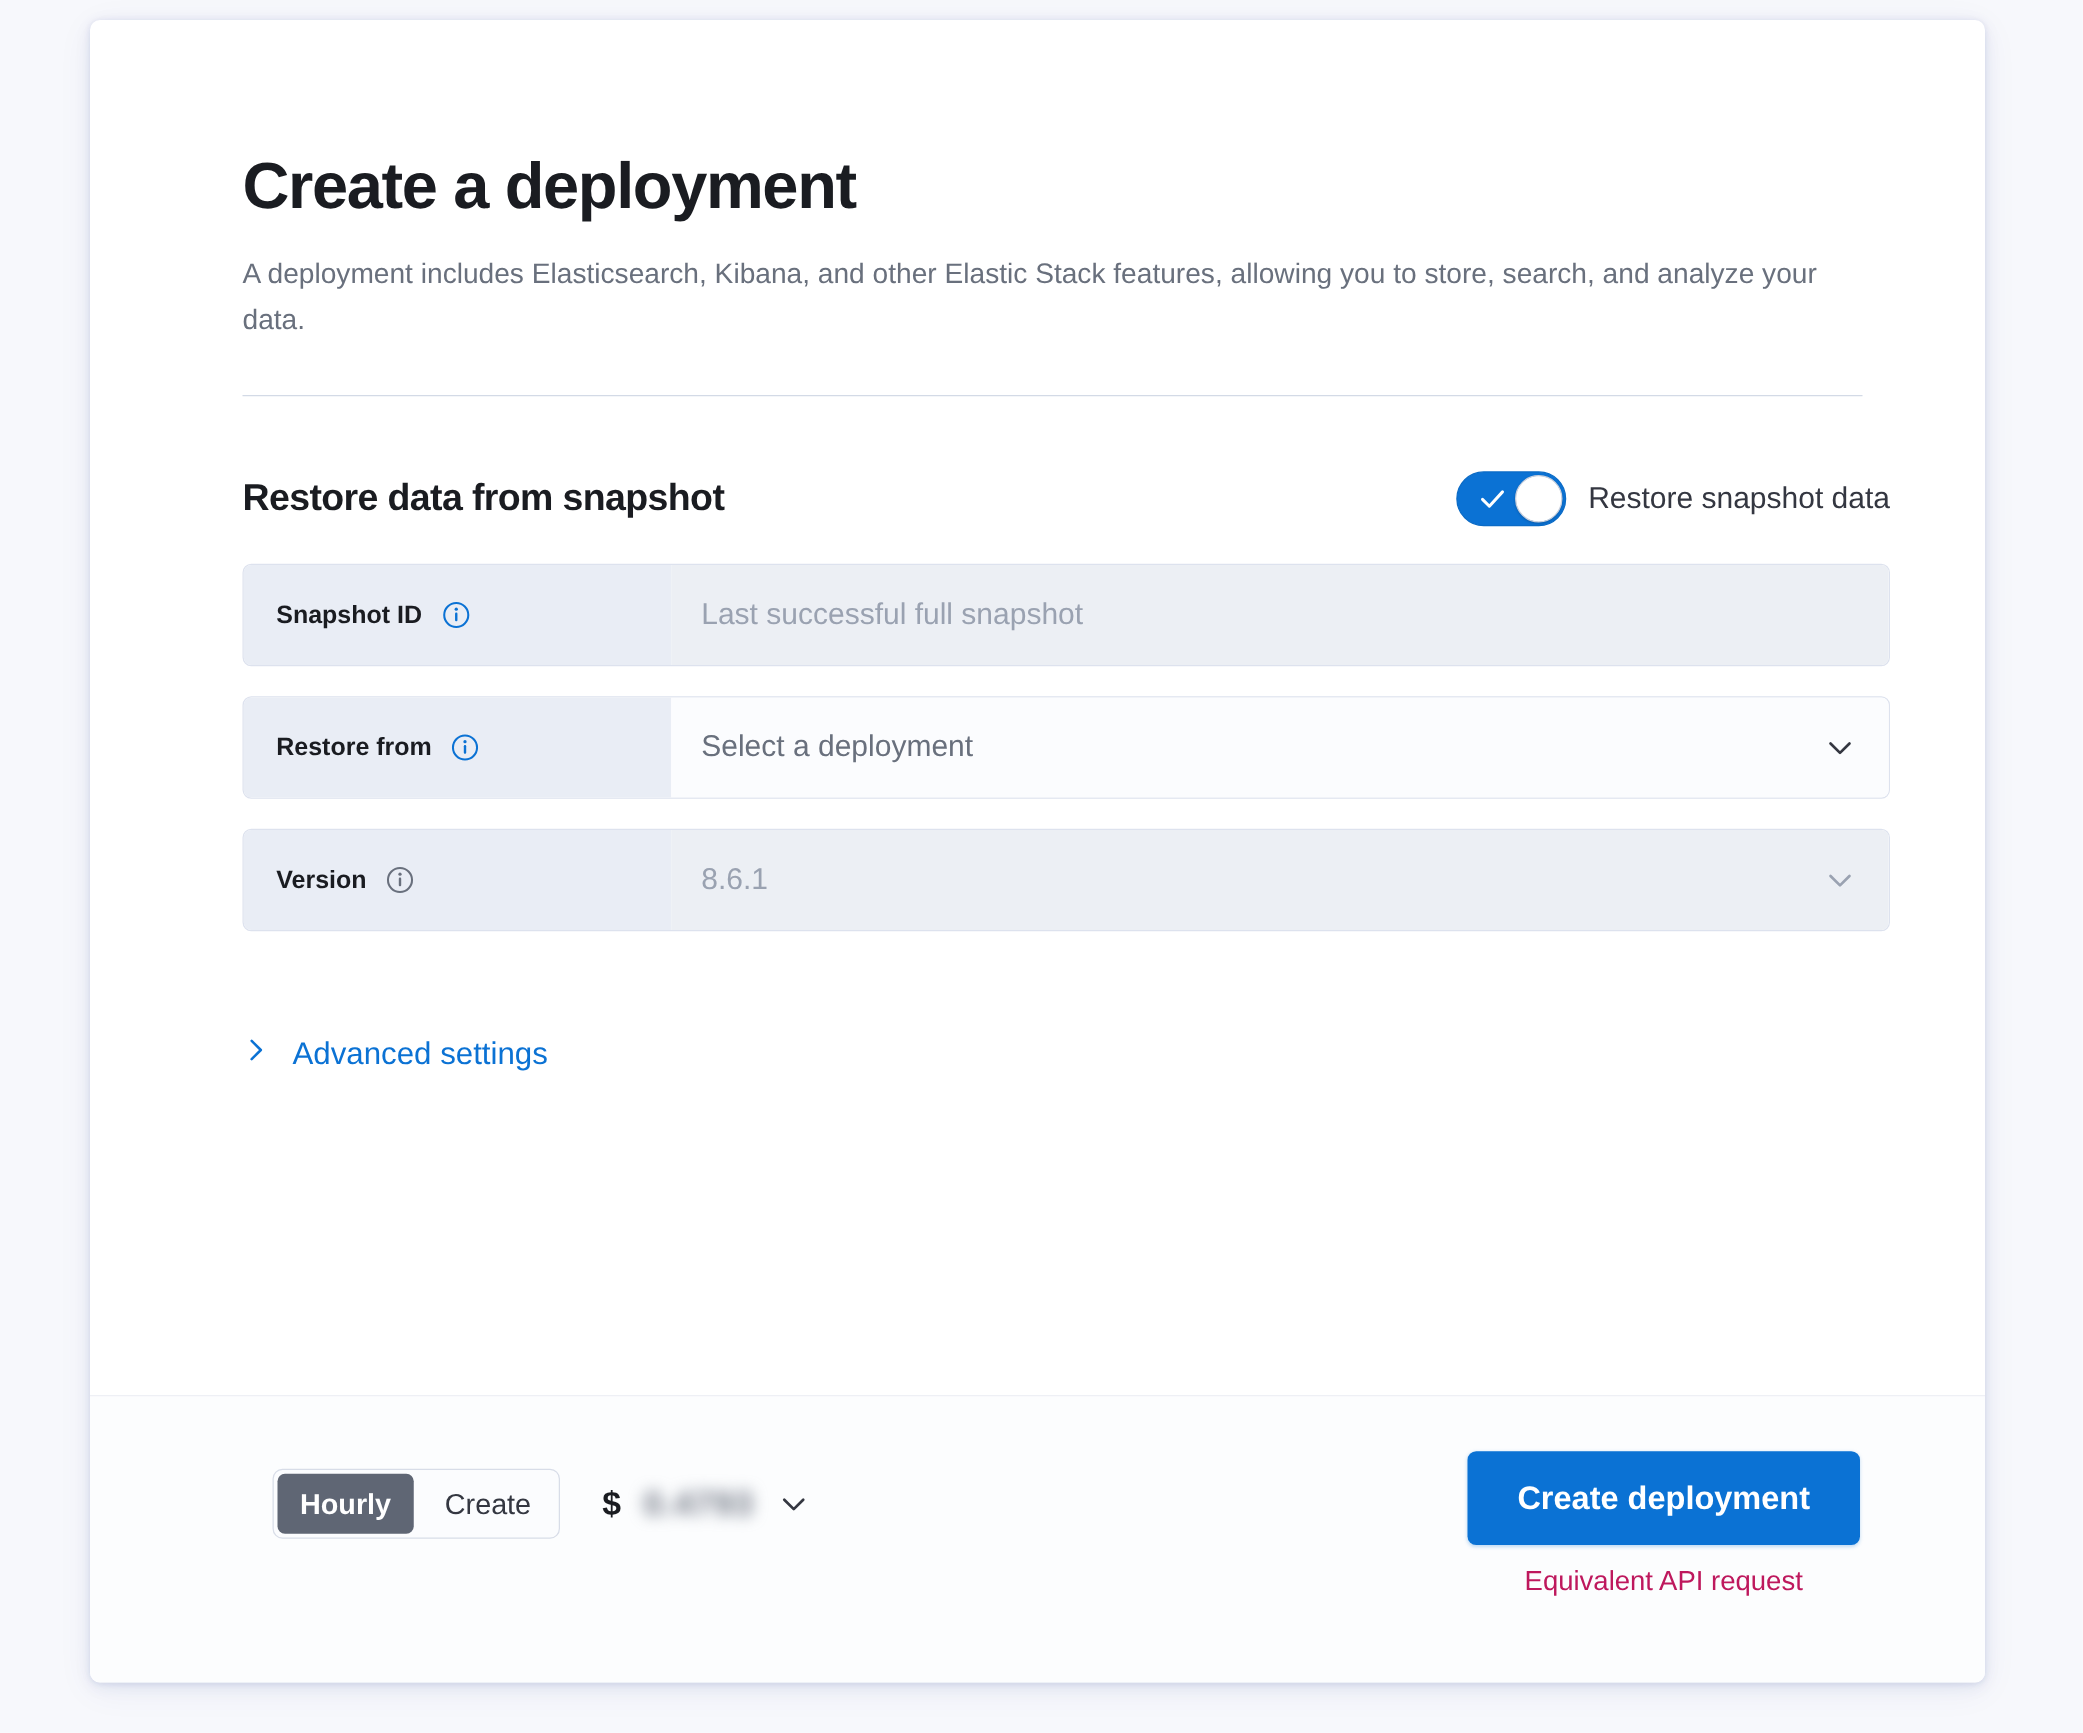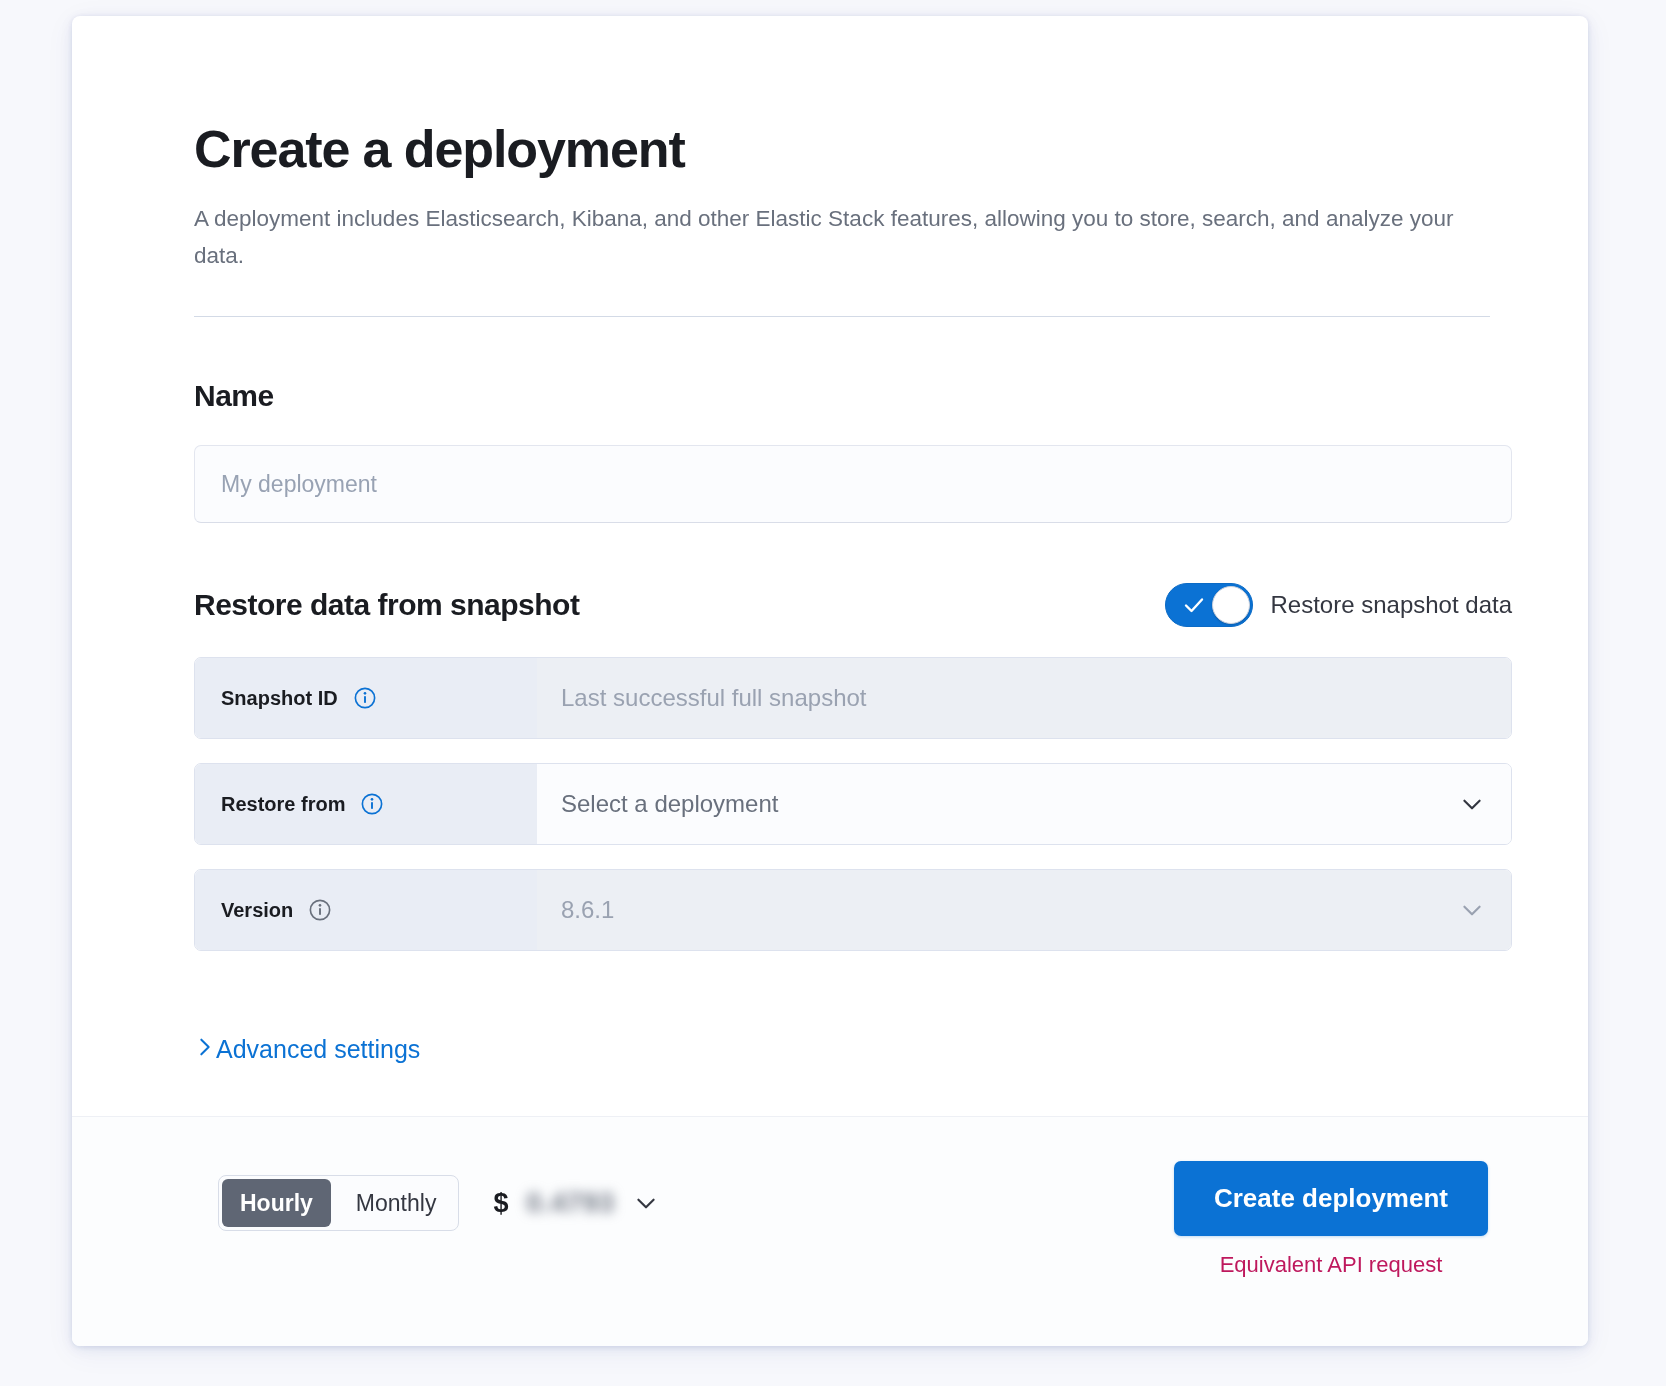--- a/index.html
+++ b/index.html
@@ -159,20 +159,21 @@
   .form-row.disabled .value-cell .caret svg { stroke: #9aa2b1; }
 
   .info-icon { width: 22px; height: 22px; flex: none; display: block; }
   .caret { display: flex; align-items: center; }
 
   
   .advanced {
     margin-top: 60px;
     display: inline-flex;
     align-items: flex-end;
+    gap: 18px;
     color: #0b72d4;
     font-size: 25px;
     cursor: pointer;
   }
 
   
   .card-footer {
     flex: none;
     height: 230px;
     border-top: 1px solid #eef0f5;
@@ -256,26 +257,20 @@
 
 <div class="page">
   <div class="card">
 
     <div class="card-body">
 
       <h1 class="page-title">Create a deployment</h1>
       <p class="page-subtitle">A deployment includes Elasticsearch, Kibana, and other Elastic Stack features, allowing you to store, search, and analyze your data.</p>
       <div class="divider"></div>
 
-      <div class="name-section">
-        <h2 class="section-title">Name</h2>
-        <div class="name-input">
-          <span>My deployment</span>
-        </div>
-      </div>
 
       <div class="restore-header">
         <h2 class="section-title">Restore data from snapshot</h2>
         <div class="toggle-wrap">
           <div class="switch">
             <svg class="check" viewBox="0 0 24 24" fill="none">
               <path d="M4 12.5 L9.5 18 L20 6.5" stroke="#ffffff" stroke-width="2.4" stroke-linecap="round" stroke-linejoin="round"></path>
             </svg>
             <div class="knob"></div>
           </div>
@@ -347,21 +342,21 @@
         </span>
         <span>Advanced settings</span>
       </div>
 
     </div>
 
     <div class="card-footer">
       <div class="footer-left">
         <div class="segmented">
           <div class="seg active">Hourly</div>
-          <div class="seg">Monthly</div>
+          <div class="seg">Create</div>
         </div>
         <div class="price">
           <span>$</span>
           <span class="amount">0.4793</span>
           <span class="caret">
             <svg width="26" height="26" viewBox="0 0 24 24" fill="none">
               <path d="M5 9 L12 16 L19 9" stroke="#343741" stroke-width="2" stroke-linecap="round" stroke-linejoin="round"></path>
             </svg>
           </span>
         </div>

